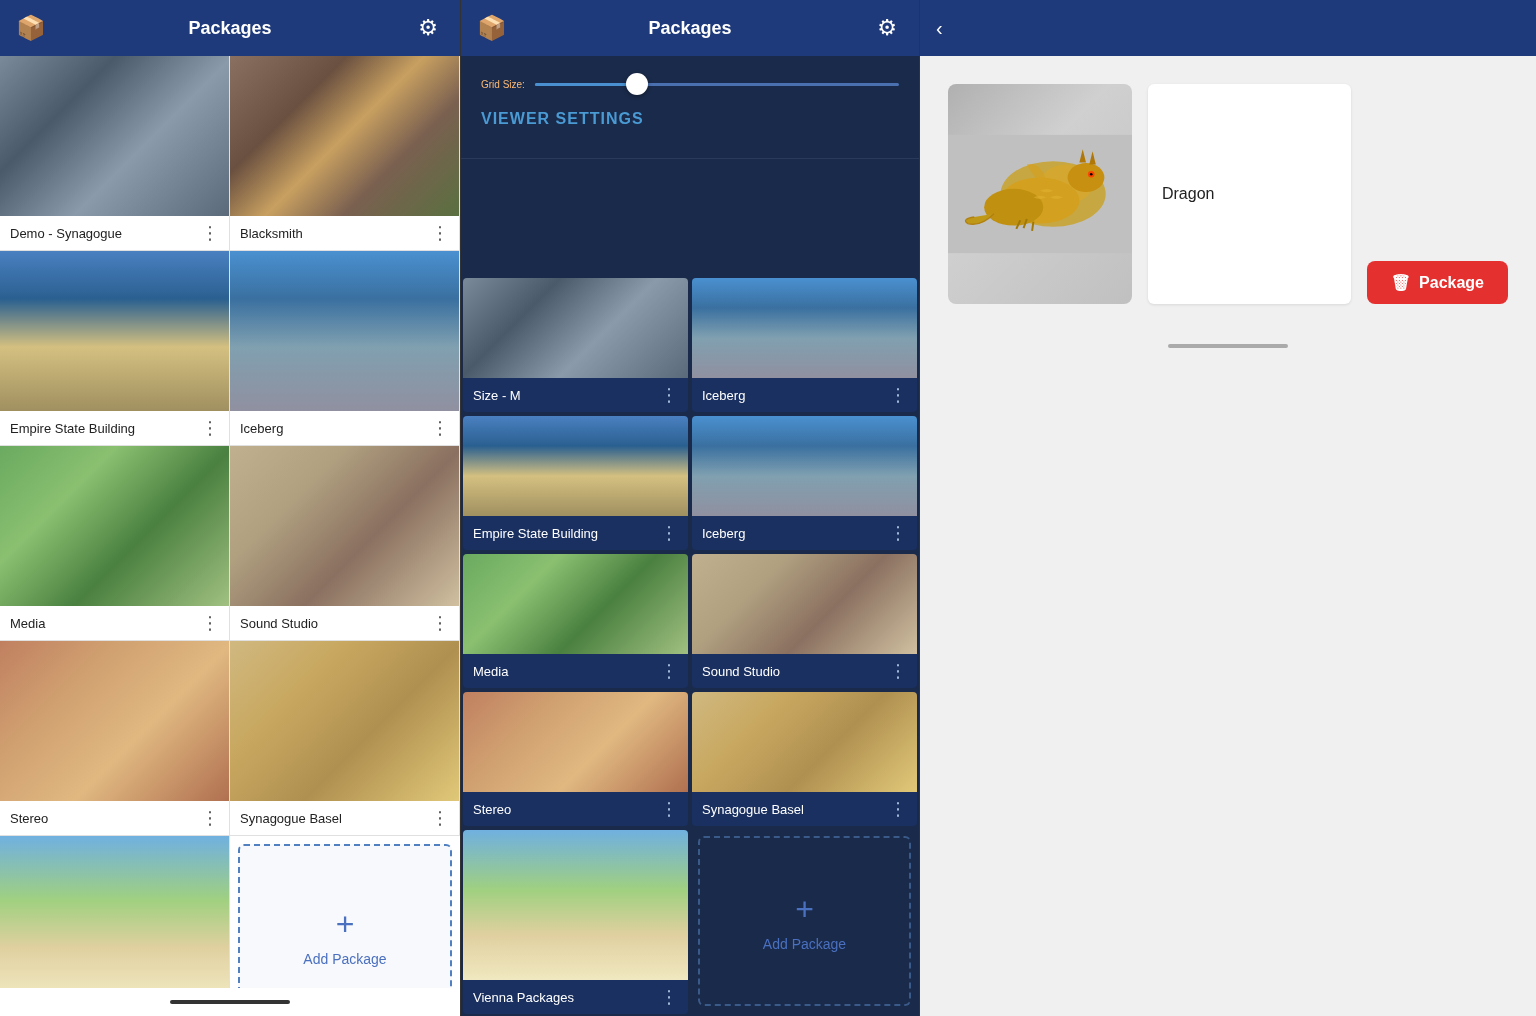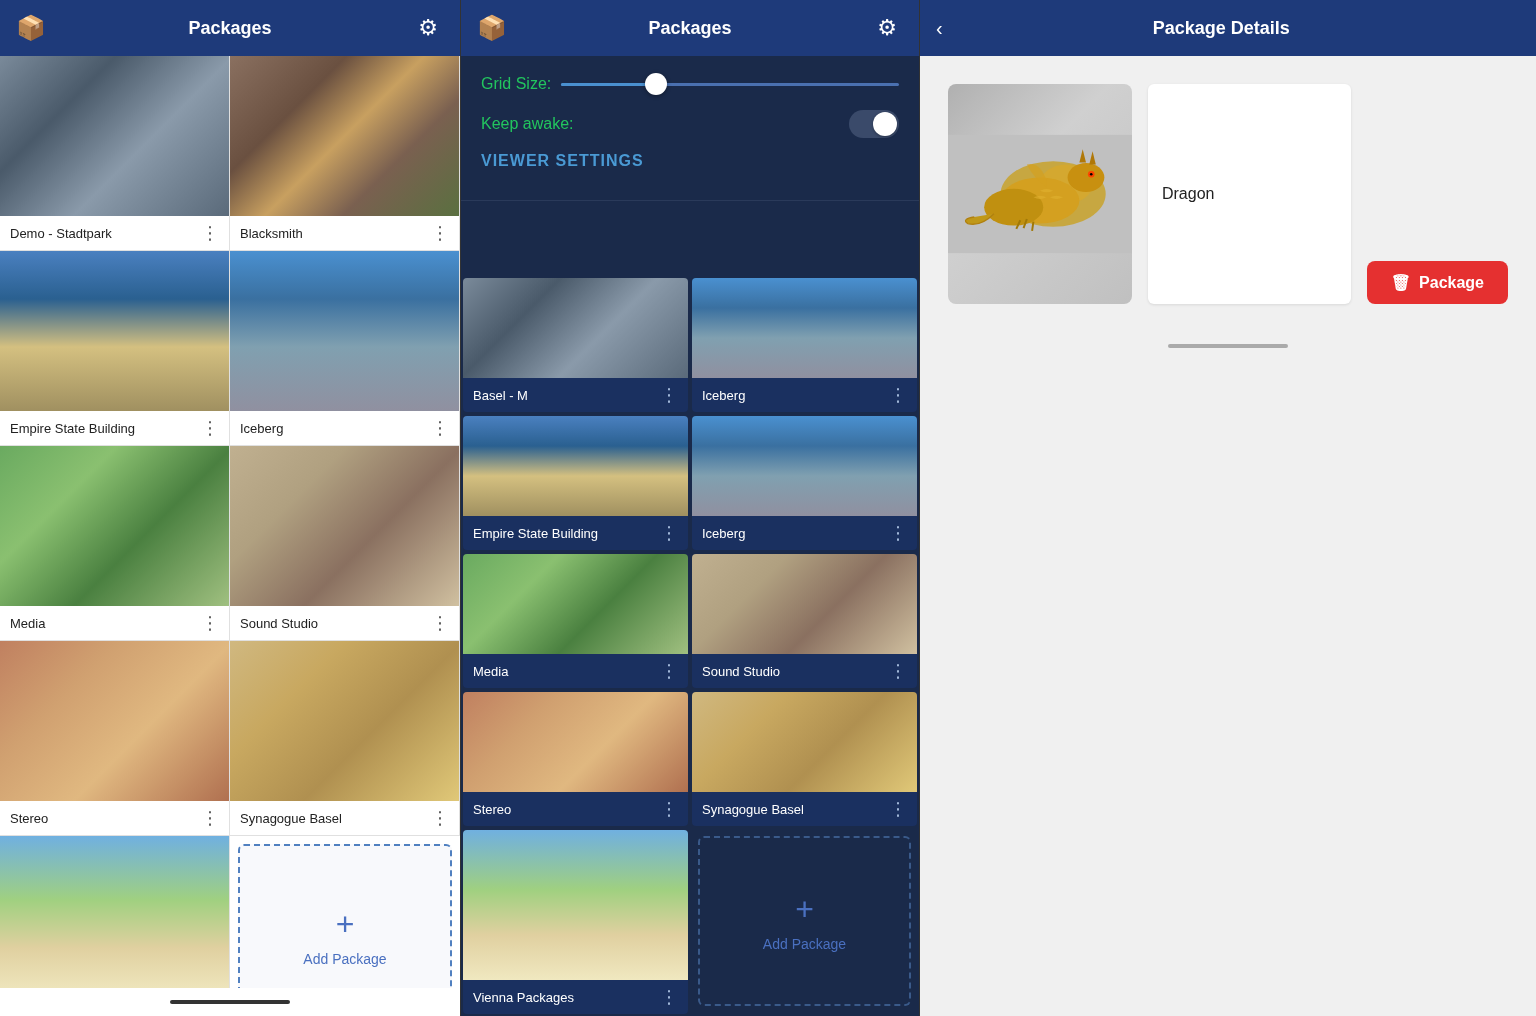--- a/index.html
+++ b/index.html
@@ -212,22 +212,22 @@
       border-bottom: 1px solid #2a3a5a;
     }
 
     .settings-row {
       display: flex;
       align-items: center;
       justify-content: space-between;
       margin-bottom: 14px;
     }
     .settings-label {
-      color: #22c55e;
-      font-size: 16px;
+      color: #fdba74;
+      font-size: 10px;
     }
     .settings-section-title {
       color: #4a9ad4;
       font-size: 16px;
       font-weight: 600;
       letter-spacing: 1px;
       text-transform: uppercase;
       margin-bottom: 14px;
       margin-top: 4px;
     }
@@ -427,21 +427,21 @@
     <span class="header-logo">📦</span>
     <span class="header-title">Packages</span>
     <span class="header-icon">⚙</span>
   </div>
 
   <div class="packages-grid">
 
     <div class="package-item">
       <div class="package-image img-demo-melbourne"></div>
       <div class="package-label-row">
-        <span class="package-label">Demo - Stadtpark</span>
+        <span class="package-label">Demo - Synagogue</span>
         <span class="package-more">⋮</span>
       </div>
     </div>
     <div class="package-item">
       <div class="package-image img-blacksmith"></div>
       <div class="package-label-row">
         <span class="package-label">Blacksmith</span>
         <span class="package-more">⋮</span>
       </div>
     </div>
@@ -520,38 +520,32 @@
     <div class="settings-row">
       <span class="settings-label">Grid Size:</span>
       <div class="slider-container">
         <div class="slider-track">
           <div class="slider-fill"></div>
           <div class="slider-thumb"></div>
         </div>
       </div>
     </div>
 
-    <div class="settings-row">
-      <span class="settings-label">Keep awake:</span>
-      <div class="toggle">
-        <div class="toggle-knob"></div>
-      </div>
-    </div>
 
     <div class="settings-section-title">VIEWER SETTINGS</div>
 
 
   </div>
 
   <div class="packages-grid-dark" style="margin-top: 220px;">
 
     <div class="package-item-dark">
       <div class="package-image-dark img-demo-melbourne partial-row"></div>
       <div class="package-label-row-dark">
-        <span class="package-label-dark">Basel - M</span>
+        <span class="package-label-dark">Size - M</span>
         <span class="package-more-dark">⋮</span>
       </div>
     </div>
     <div class="package-item-dark">
       <div class="package-image-dark img-iceberg partial-row"></div>
       <div class="package-label-row-dark">
         <span class="package-label-dark">Iceberg</span>
         <span class="package-more-dark">⋮</span>
       </div>
     </div>
@@ -613,21 +607,20 @@
         <span class="add-package-plus-dark">+</span>
         <span class="add-package-label-dark">Add Package</span>
       </div>
     </div>
   </div>
 </div>
 
 <div class="panel panel-right">
   <div class="right-header">
     <span class="back-arrow">‹</span>
-    <span class="right-header-title">Package Details</span>
     <span style="width:32px;"></span>
   </div>
 
   <div class="right-content">
 
     <div class="dragon-image-container">
 
       <svg width="280" height="180" viewBox="0 0 280 180">
 
         <rect width="280" height="180" fill="#c0c0c0"></rect>

